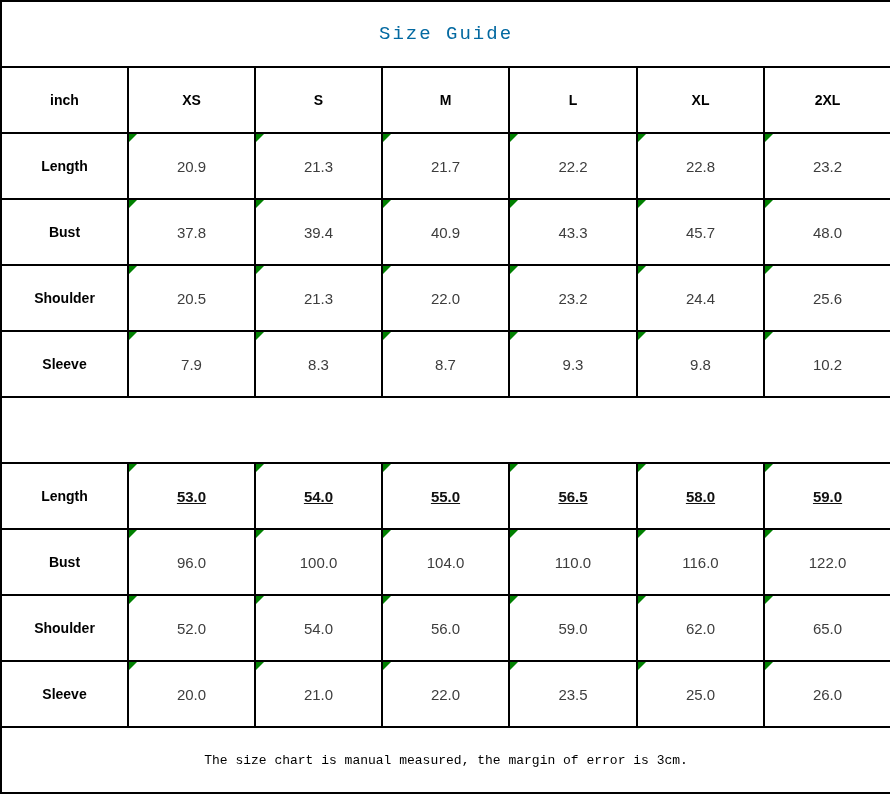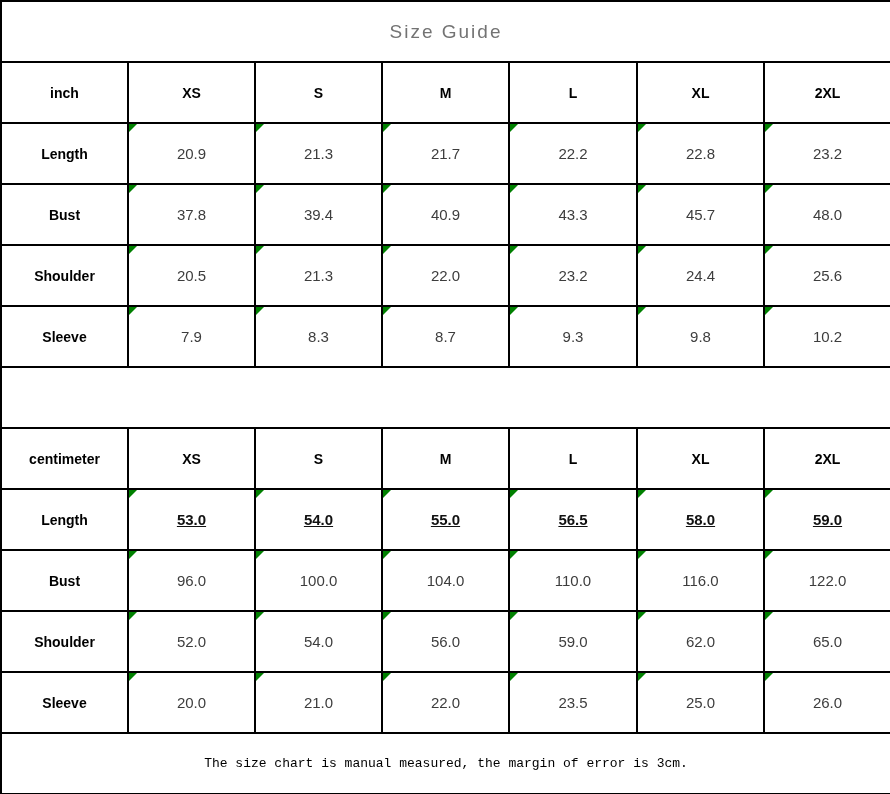--- a/index.html
+++ b/index.html
@@ -22,24 +22,24 @@
   table.size-guide td {
     border: 2px solid #000;
     text-align: center;
     vertical-align: middle;
     position: relative;
     padding: 0;
     overflow: hidden;
   }
   tr.std-row { height: 61px; }
   td.title-cell {
-    font-family: Liberation Sans, sans-serif;
+    font-family: Liberation Mono, monospace;
     font-size: 19px;
     letter-spacing: 2px;
-    color: #737373;
+    color: #0369a1;
   }
   td.unit-cell,
   td.size-cell,
   td.label-cell {
     font-weight: bold;
     font-size: 14px;
     color: #000;
     border-radius: 6px;
   }
   td.value-cell {
@@ -128,29 +128,20 @@
         <td class="value-cell">8.3<span class="corner-marker"></span></td>
         <td class="value-cell">8.7<span class="corner-marker"></span></td>
         <td class="value-cell">9.3<span class="corner-marker"></span></td>
         <td class="value-cell">9.8<span class="corner-marker"></span></td>
         <td class="value-cell">10.2<span class="corner-marker"></span></td>
       </tr>
       <tr class="std-row">
         <td class="gap-cell" colspan="7"></td>
       </tr>
       <tr class="std-row">
-        <td class="unit-cell">centimeter</td>
-        <td class="size-cell">XS</td>
-        <td class="size-cell">S</td>
-        <td class="size-cell">M</td>
-        <td class="size-cell">L</td>
-        <td class="size-cell">XL</td>
-        <td class="size-cell">2XL</td>
-      </tr>
-      <tr class="std-row">
         <td class="label-cell">Length</td>
         <td class="value-cell bold-values">53.0<span class="corner-marker"></span></td>
         <td class="value-cell bold-values">54.0<span class="corner-marker"></span></td>
         <td class="value-cell bold-values">55.0<span class="corner-marker"></span></td>
         <td class="value-cell bold-values">56.5<span class="corner-marker"></span></td>
         <td class="value-cell bold-values">58.0<span class="corner-marker"></span></td>
         <td class="value-cell bold-values">59.0<span class="corner-marker"></span></td>
       </tr>
       <tr class="std-row">
         <td class="label-cell">Bust</td>

